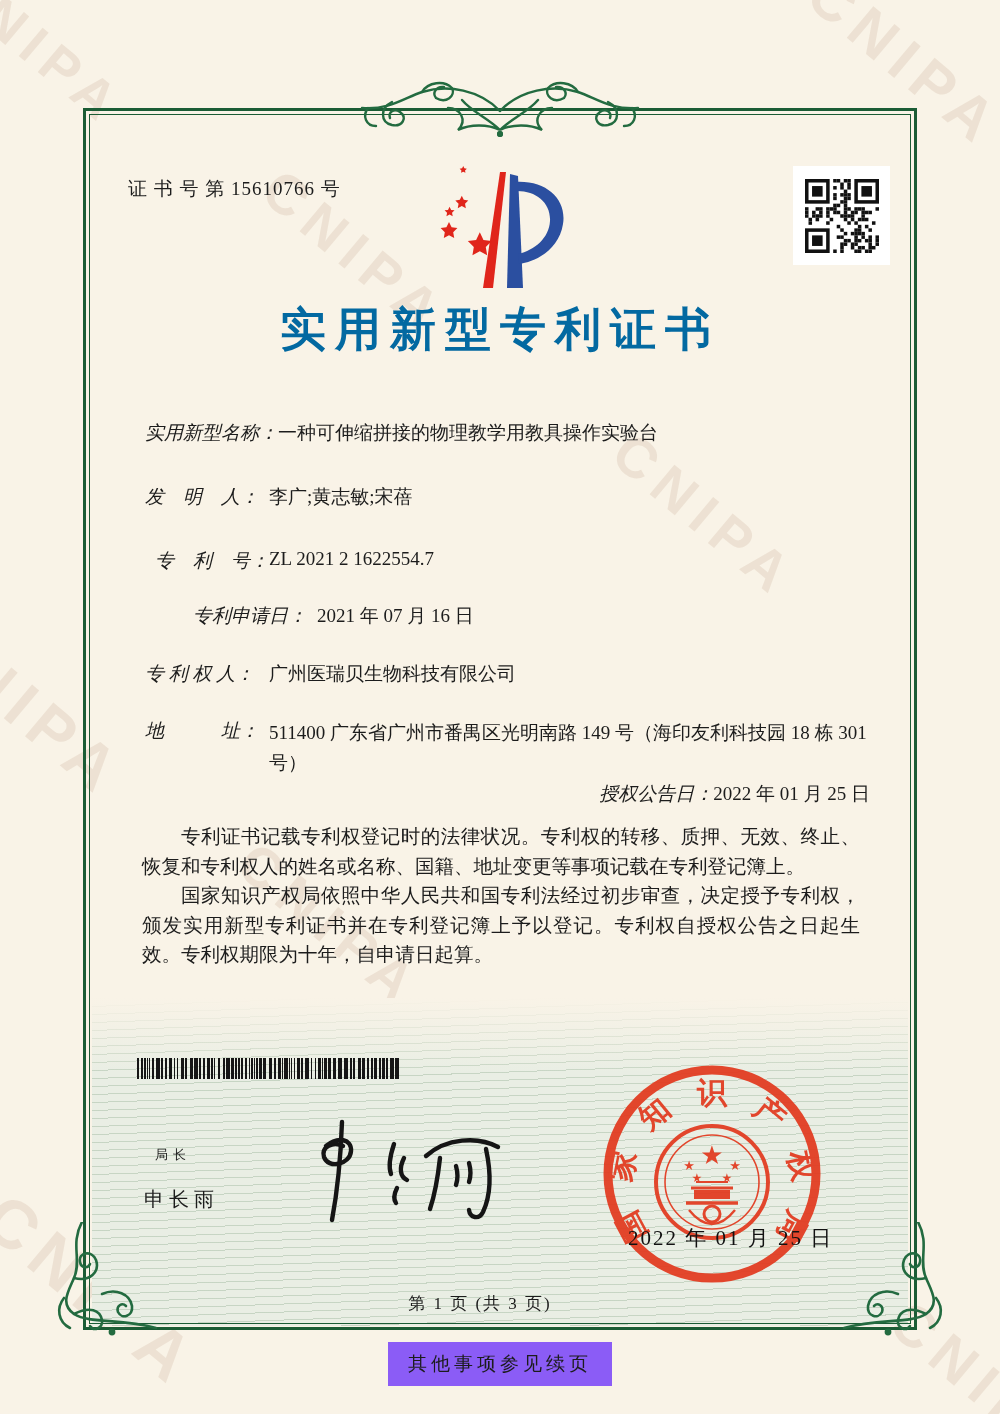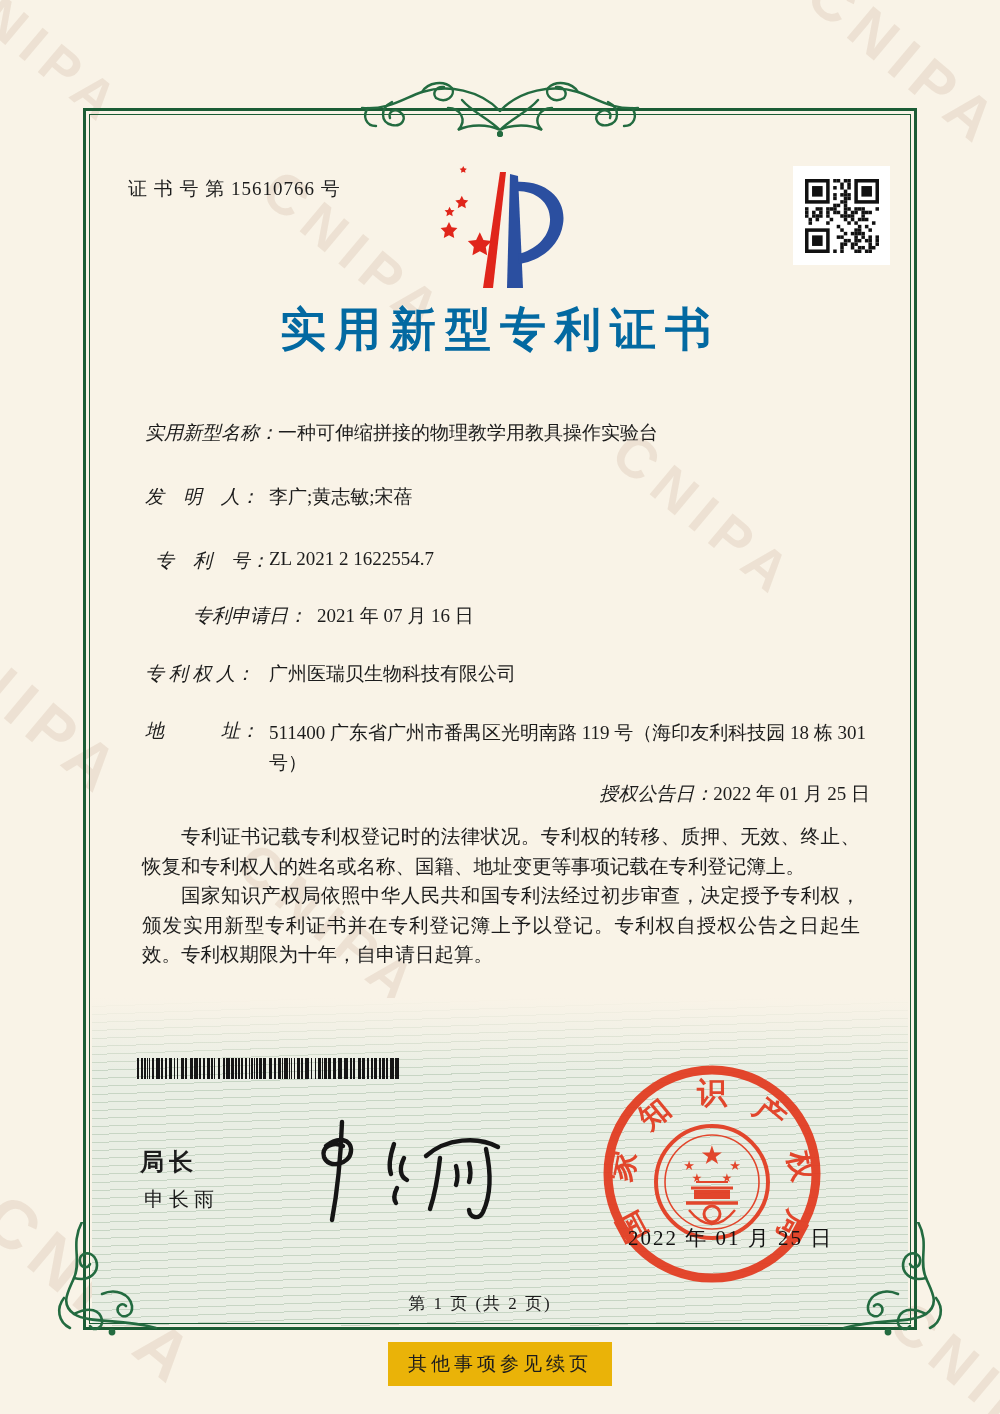--- a/index.html
+++ b/index.html
@@ -38,30 +38,30 @@
   .f-value{display:inline-block;vertical-align:top;}
   .f-value.wrap{white-space:normal;width:600px;line-height:30px;}
   .grant-no{position:absolute;left:375px;top:0;white-space:nowrap;}
 
   
   .paras{position:absolute;left:142px;top:822px;width:718px;}
   .paras p{margin:0;font-size:19.5px;line-height:29.5px;text-align:justify;text-indent:2em;}
 
   
   .barcode{position:absolute;left:137px;top:1058px;}
-  .signoff-title{position:absolute;left:140px;top:1146px;font-size:24px;letter-spacing:5px;font-weight:bold;}
+  .signoff-title{position:absolute;left:155px;top:1146px;font-size:13px;letter-spacing:5px;}
   .signoff-name{position:absolute;left:144px;top:1186px;font-size:20px;letter-spacing:5px;}
   .signature{position:absolute;left:298px;top:1116px;}
   .seal{position:absolute;left:593px;top:1054px;}
   .seal-char{font-size:30px;font-weight:bold;fill:#e23a1f;text-anchor:middle;
              font-family:"Liberation Serif","DejaVu Serif",serif;}
   .seal-date{position:absolute;left:628px;top:1224px;font-size:21px;letter-spacing:2px;color:#111;z-index:6;}
   .page-num{position:absolute;left:0;top:1292px;width:960px;text-align:center;font-size:17px;letter-spacing:2px;}
   .cont-note{position:absolute;left:50%;top:1342px;transform:translateX(-50%);
-             background:#eab308;padding:9px 20px;font-size:19px;letter-spacing:4px;white-space:nowrap;}
+             background:#8b5cf6;padding:9px 20px;font-size:19px;letter-spacing:4px;white-space:nowrap;}
 
   .orn{position:absolute;pointer-events:none;}
   svg{display:block;}
 </style>
 </head>
 <body>
 
 <div class="page">
 
   <span class="wm" style="left:905px;top:60px;font-size:60px;">CNIPA</span>
@@ -267,21 +267,21 @@
     <div class="f-row" style="top:548px;text-align:right;">
       <span class="f-label">专　利　号：</span><span class="f-value">ZL 2021 2 1622554.7</span>
     </div>
     <div class="f-row" style="top:603px;margin-left:48px;">
       <span class="f-label">专利申请日：</span><span class="f-value">2021 年 07 月 16 日</span>
     </div>
     <div class="f-row" style="top:661px;">
       <span class="f-label">专 利 权 人：</span><span class="f-value">广州医瑞贝生物科技有限公司</span>
     </div>
     <div class="f-row" style="top:718px;">
-      <span class="f-label">地　　　址：</span><span class="f-value wrap">511400 广东省广州市番禺区光明南路 119 号（海印友利科技园 18 栋 301 号）</span>
+      <span class="f-label">地　　　址：</span><span class="f-value wrap">511400 广东省广州市番禺区光明南路 149 号（海印友利科技园 18 栋 301 号）</span>
     </div>
     <div class="f-row" style="top:781px;width:725px;text-align:right;">
       <span class="f-label">授权公告日：</span><span class="f-value">2022 年 01 月 25 日</span>
     </div>
   </div>
 
   <div class="paras">
     <p>专利证书记载专利权登记时的法律状况。专利权的转移、质押、无效、终止、恢复和专利权人的姓名或名称、国籍、地址变更等事项记载在专利登记簿上。</p>
     <p>国家知识产权局依照中华人民共和国专利法经过初步审查，决定授予专利权，颁发实用新型专利证书并在专利登记簿上予以登记。专利权自授权公告之日起生效。专利权期限为十年，自申请日起算。</p>
   </div>
@@ -400,16 +400,16 @@
         <path d="M103,128 L135,128" stroke-width="2" fill="none"></path>
         <rect x="101" y="136" width="36" height="9" stroke="none"></rect>
         <path d="M93,149 L145,149" stroke-width="3.4" fill="none"></path>
         <circle cx="119" cy="160" r="8" fill="none" stroke-width="3"></circle>
         <path d="M96,156 C104,166 112,170 119,170 C126,170 134,166 142,156" stroke-width="2.4" fill="none"></path>
       </g>
     </g>
   </svg>
   <div class="seal-date">2022 年 01 月 25 日</div>
 
-  <div class="page-num">第 1 页 (共 2 页)</div>
+  <div class="page-num">第 1 页 (共 3 页)</div>
   <div class="cont-note">其他事项参见续页</div>
 
 </div>
 
 </body></html>

